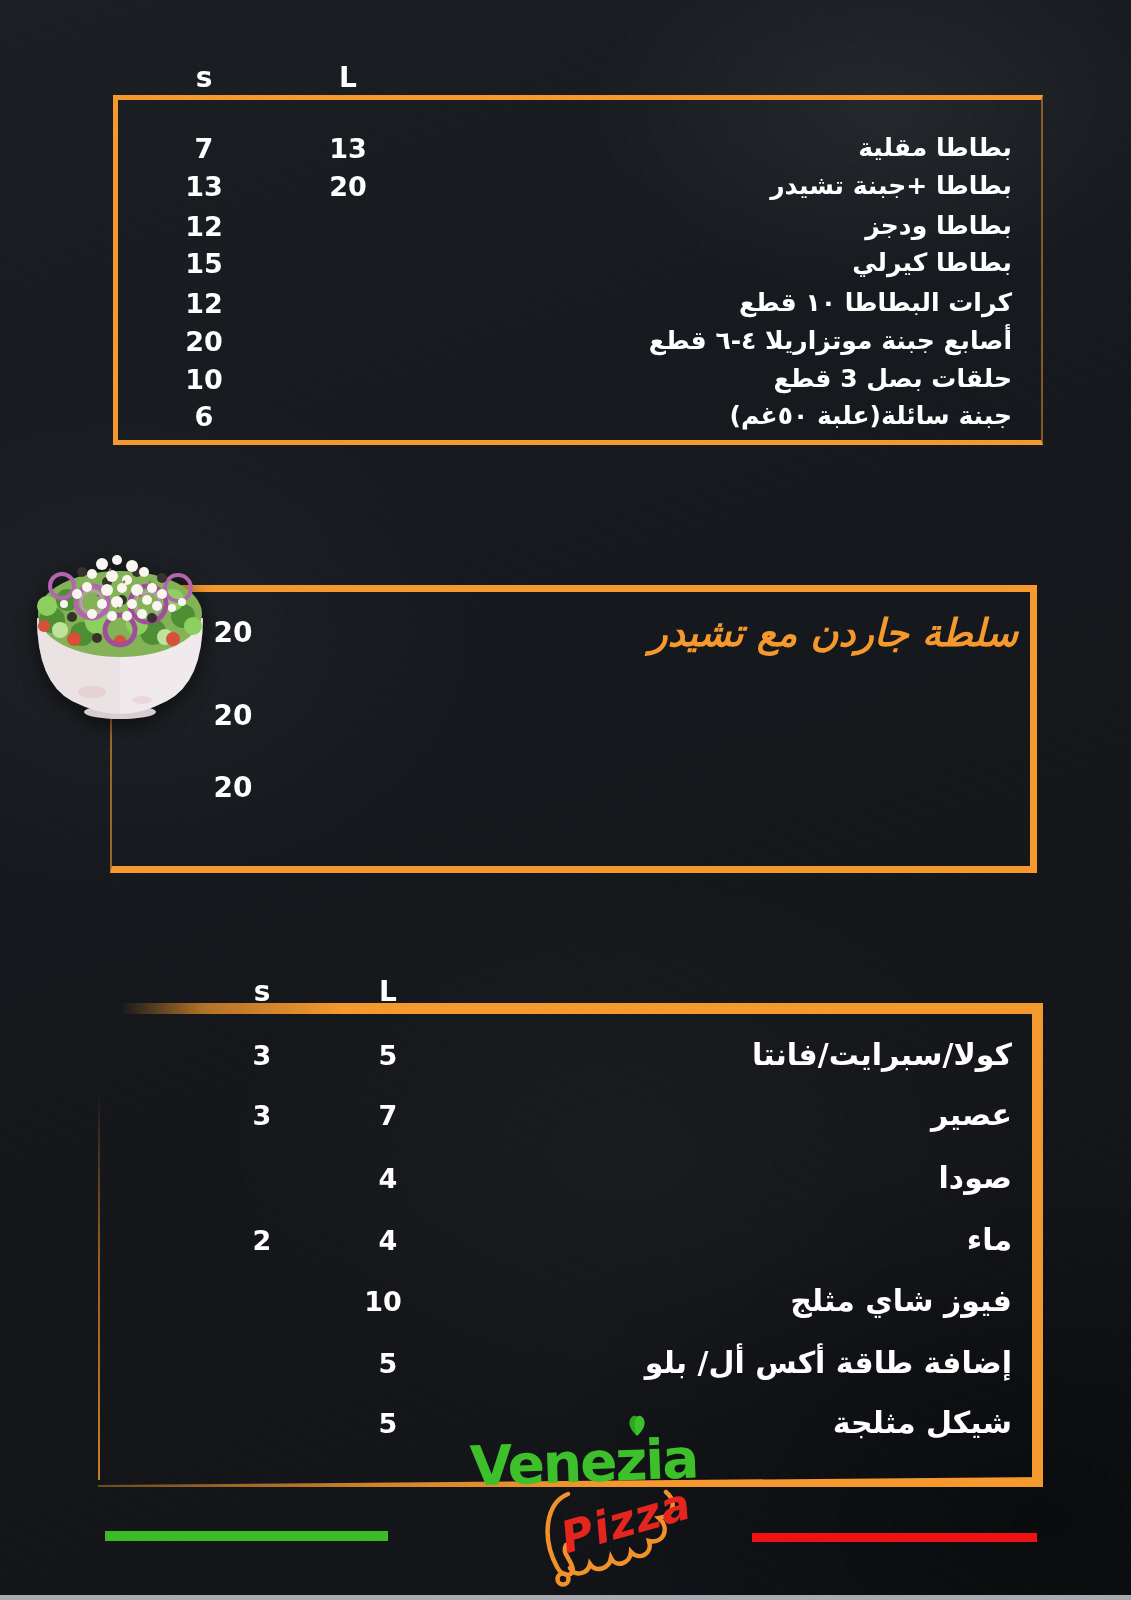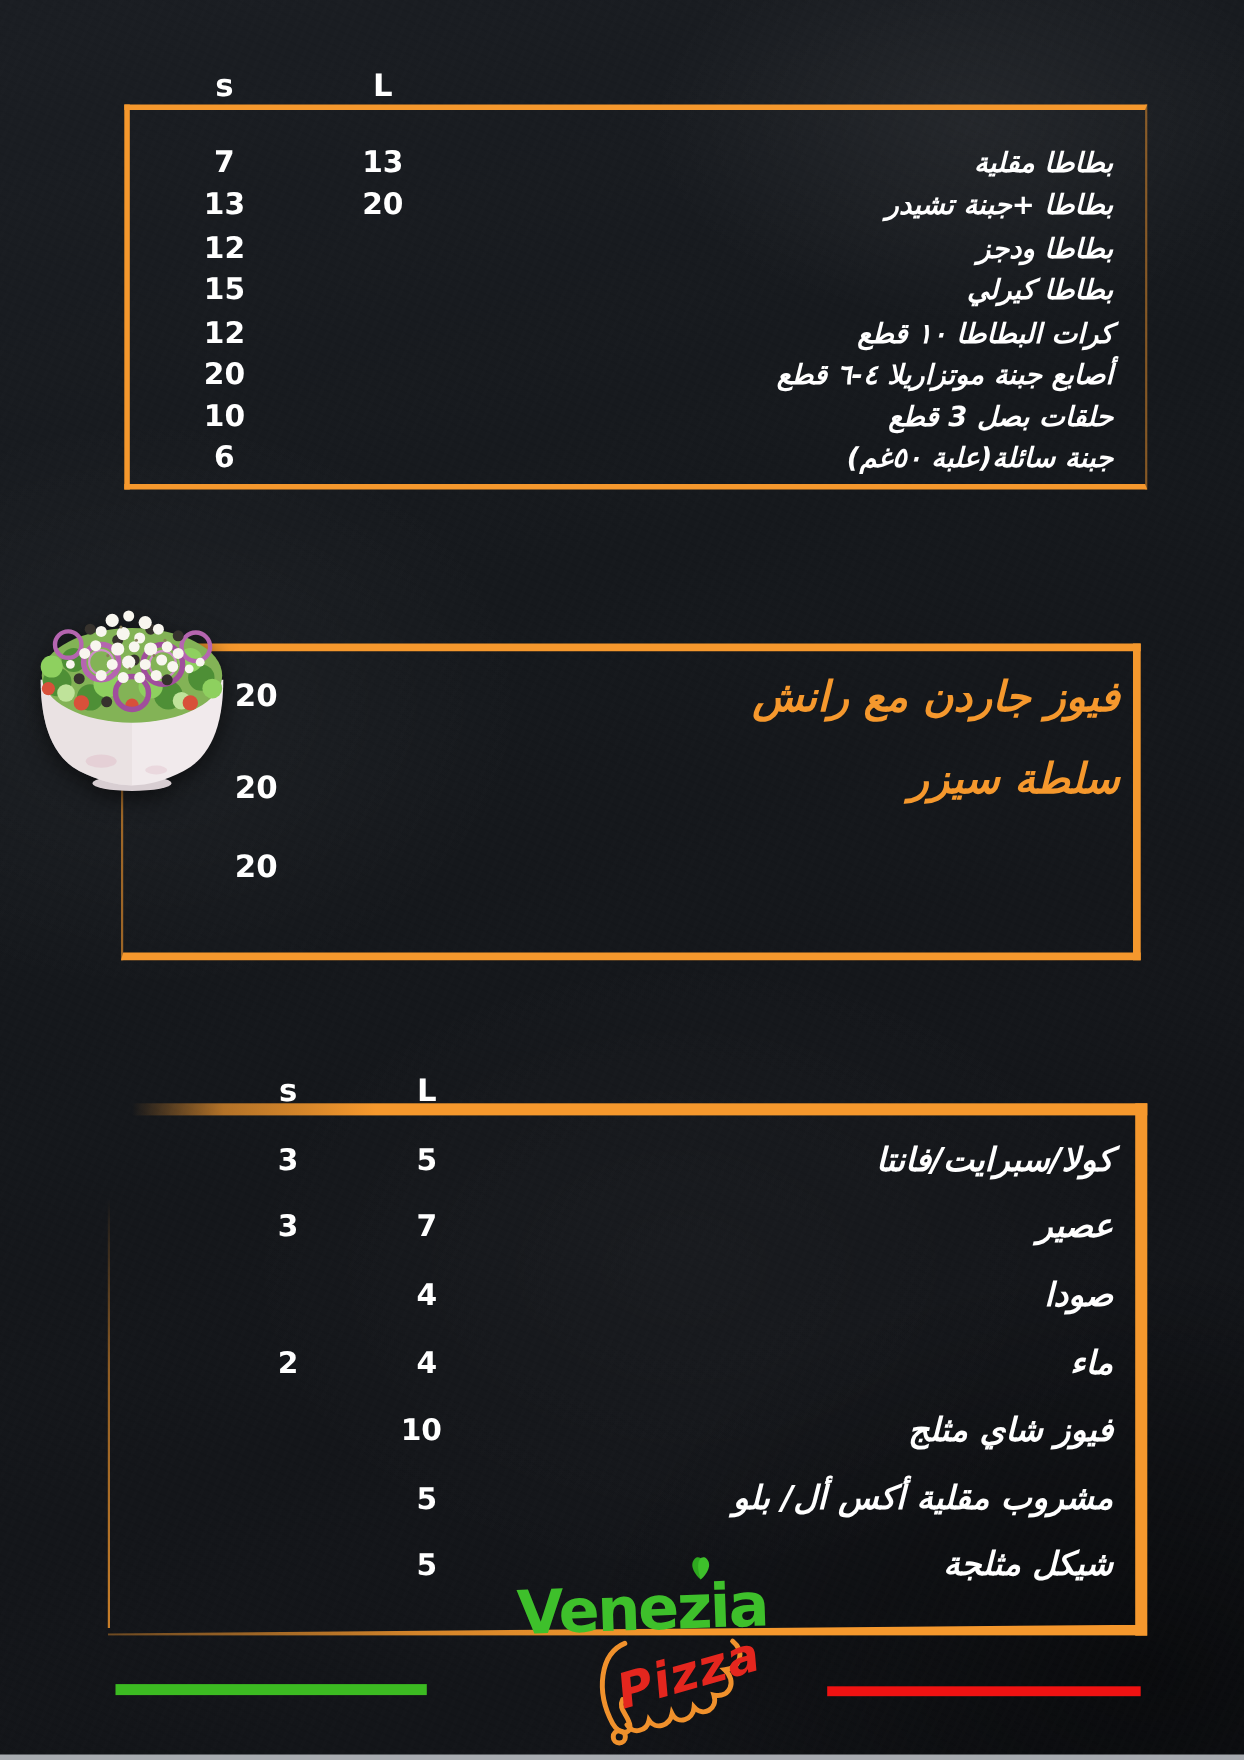--- a/index.html
+++ b/index.html
@@ -36,21 +36,21 @@
     background:linear-gradient(90deg,rgba(245,152,45,.4) 0%,rgba(245,152,45,.85) 30%,#F5982D 55%);
     clip-path:polygon(0 80%,100% 0,100% 100%,0 100%);}
   .f3-left{left:98px;top:1090px;width:2px;height:390px;
     background:linear-gradient(180deg,rgba(245,152,45,0),rgba(245,152,45,.55) 40%,rgba(245,152,45,.8));}
   
   .colhead{position:absolute;transform:translate(-50%,-50%);color:#fff;
     font-weight:bold;font-size:28px;line-height:1;}
   .price{position:absolute;transform:translate(-50%,-50%);color:#fff;
     font-weight:bold;font-size:27px;line-height:1;}
   .ar-name{position:absolute;transform:translateY(-50%);direction:rtl;white-space:nowrap;
-    color:#fff;font-weight:bold;font-size:25px;line-height:1.25;font-style:italic;}
+    color:#fff;font-weight:bold;font-size:25px;line-height:1.25;}
   .drink-name{font-size:30px;}
   .title-script{position:absolute;transform:translateY(-50%);direction:rtl;white-space:nowrap;
     color:#F5982D;font-weight:bold;font-style:italic;font-size:72px;line-height:1;}
   .item-script{position:absolute;transform:translateY(-50%);direction:rtl;white-space:nowrap;
     color:#F5982D;font-weight:bold;font-style:italic;font-size:38px;line-height:1;}
   .note{position:absolute;transform:translate(-50%,-50%);direction:rtl;white-space:nowrap;
     color:#fff;font-weight:bold;font-size:28px;line-height:1;}
   .bar{position:absolute;height:10px;}
   .bar-green{left:105px;top:1531px;width:283px;background:#3CBB22;}
   .bar-red{left:752px;top:1533px;width:285px;height:9px;background:#EF1212;}
@@ -166,24 +166,23 @@
     <g fill="#8a7f5a">
       <circle cx="88" cy="28" r="1.4"></circle>
         <circle cx="102" cy="40" r="1.4"></circle>
         <circle cx="118" cy="54" r="1.4"></circle>
       <circle cx="76" cy="54" r="1.4"></circle>
         <circle cx="96" cy="66" r="1.4"></circle>
         <circle cx="128" cy="40" r="1.4"></circle>
     </g>
   </svg>
 
-  <div class="item-script" style="right:113px;top:633px">فيوز جاردن مع رانش</div>
+  <div class="item-script" style="right:113px;top:633px">سلطة جاردن مع تشيدر</div>
   <div class="price" style="left:233px;top:633px;font-size:28px">20</div>
 
-  <div class="item-script" style="right:113px;top:708px">سلطة سيزر</div>
   <div class="price" style="left:233px;top:716px;font-size:28px">20</div>
 
   <div class="price" style="left:233px;top:788px;font-size:28px">20</div>
 
 
   <div class="colhead" style="left:262px;top:992px">s</div>
   <div class="colhead" style="left:388px;top:992px">L</div>
 
   <div class="abs f3-top"></div>
   <div class="abs f3-right"></div>
@@ -201,21 +200,21 @@
   <div class="ar-name drink-name" style="right:119px;top:1178px">صودا</div>
   <div class="price" style="left:388px;top:1178px">4</div>
 
   <div class="ar-name drink-name" style="right:119px;top:1240px">ماء</div>
   <div class="price" style="left:262px;top:1240px">2</div>
   <div class="price" style="left:388px;top:1240px">4</div>
 
   <div class="ar-name drink-name" style="right:119px;top:1301px">فيوز شاي مثلج</div>
   <div class="price" style="left:383px;top:1301px">10</div>
 
-  <div class="ar-name drink-name" style="right:119px;top:1363px">مشروب مقلية أكس أل/ بلو</div>
+  <div class="ar-name drink-name" style="right:119px;top:1363px">إضافة طاقة أكس أل/ بلو</div>
   <div class="price" style="left:388px;top:1363px">5</div>
 
   <div class="ar-name drink-name" style="right:119px;top:1423px">شيكل مثلجة</div>
   <div class="price" style="left:388px;top:1423px">5</div>
 
   <svg class="abs logo" viewBox="0 0 280 190">
     <g transform="rotate(-2 140 55)">
       <text x="40" y="76" font-family="DejaVu Sans, sans-serif" font-weight="bold" font-size="55" letter-spacing="-2" fill="#3EC02B">Venezia</text>
     </g>
     <g transform="translate(207,21)">

